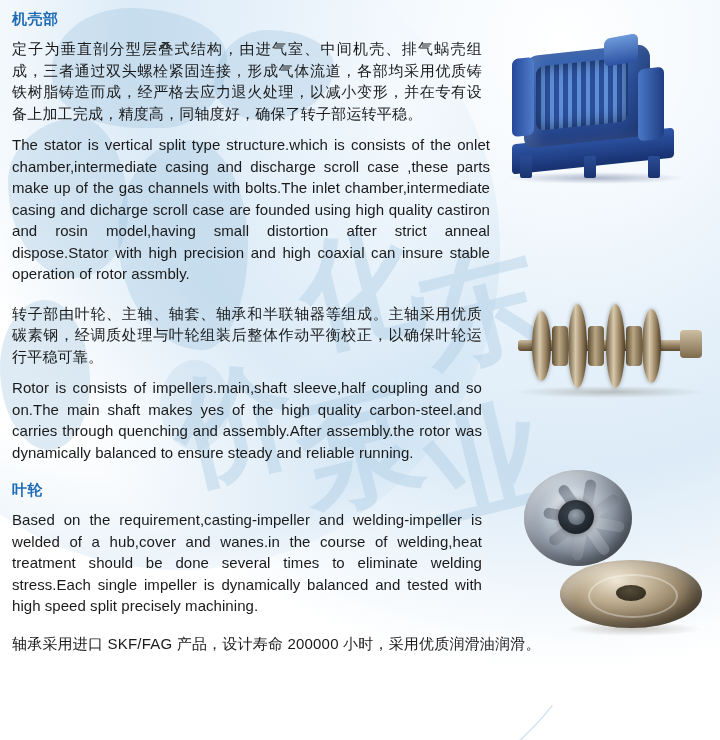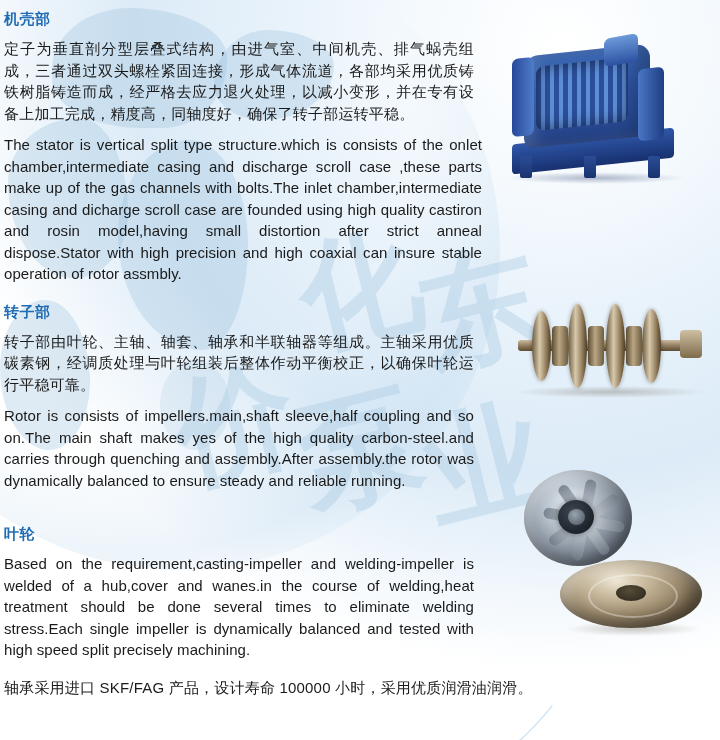--- a/index.html
+++ b/index.html
@@ -78,21 +78,21 @@
   }
   .s1 { left: 250px; top: -260px; width: 560px; height: 560px; transform: rotate(20deg); }
   .s2 { left: 290px; top: -230px; width: 520px; height: 520px; transform: rotate(24deg); border-top-width: 3px; border-color: rgba(120,175,215,0.45) transparent transparent transparent;}
   .s3 { left: 330px; top: -200px; width: 470px; height: 470px; transform: rotate(28deg); }
   .s4 { left: -130px; top: 430px; width: 720px; height: 420px; transform: rotate(-8deg); border-color: transparent transparent rgba(150,195,228,0.45) transparent; border-bottom-width: 2px;}
 
   
   .content {
     position: relative;
     z-index: 5;
-    padding: 10px 18px 0 4px;
+    padding: 10px 18px 0 12px;
     box-sizing: border-box;
   }
   h2.section-title {
     color: #1f6cb4;
     font-size: 15px;
     font-weight: bold;
     margin: 0 0 9px 0;
     letter-spacing: 0.5px;
   }
   .section { margin-bottom: 14px; }
@@ -318,29 +318,28 @@
 
   <div class="content">
 
     <section class="section sec-stator">
       <h2 class="section-title">机壳部</h2>
       <p class="para-cn">定子为垂直剖分型层叠式结构，由进气室、中间机壳、排气蜗壳组成，三者通过双头螺栓紧固连接，形成气体流道，各部均采用优质铸铁树脂铸造而成，经严格去应力退火处理，以减小变形，并在专有设备上加工完成，精度高，同轴度好，确保了转子部运转平稳。</p>
       <p class="para-en">The stator is vertical split type structure.which is consists of the onlet chamber,intermediate casing and discharge scroll case ,these parts make up of the gas channels with bolts.The inlet chamber,intermediate casing and dicharge scroll case are founded using high quality castiron and rosin model,having small distortion after strict anneal dispose.Stator with high precision and high coaxial can insure stable operation of rotor assmbly.</p>
     </section>
 
     <section class="section sec-rotor" style="margin-top:18px;">
-      <h2 class="section-title">转子部</h2>
       <p class="para-cn">转子部由叶轮、主轴、轴套、轴承和半联轴器等组成。主轴采用优质碳素钢，经调质处理与叶轮组装后整体作动平衡校正，以确保叶轮运行平稳可靠。</p>
       <p class="para-en">Rotor is consists of impellers.main,shaft sleeve,half coupling and so on.The main shaft makes yes of the high quality carbon-steel.and carries through quenching and assembly.After assembly.the rotor was dynamically balanced to ensure steady and reliable running.</p>
     </section>
 
-    <section class="section sec-impeller" style="margin-top:34px;">
+    <section class="section sec-impeller" style="margin-top:18px;">
       <h2 class="section-title">叶轮</h2>
       <p class="para-en">Based on the requirement,casting-impeller and welding-impeller is welded of a hub,cover and wanes.in the course of welding,heat treatment should be done several times to eliminate welding stress.Each single impeller is dynamically balanced and tested with high speed split precisely machining.</p>
     </section>
 
     <section class="section sec-bearing" style="margin-top:16px;">
-      <p class="para-cn" style="margin-bottom:4px;">轴承采用进口 SKF/FAG 产品，设计寿命 100000 小时，采用优质润滑油润滑。</p>
+      <p class="para-cn" style="margin-bottom:4px;">轴承采用进口 SKF/FAG 产品，设计寿命 200000 小时，采用优质润滑油润滑。</p>
 
     </section>
 
   </div>
 </div>
 
 </body></html>

